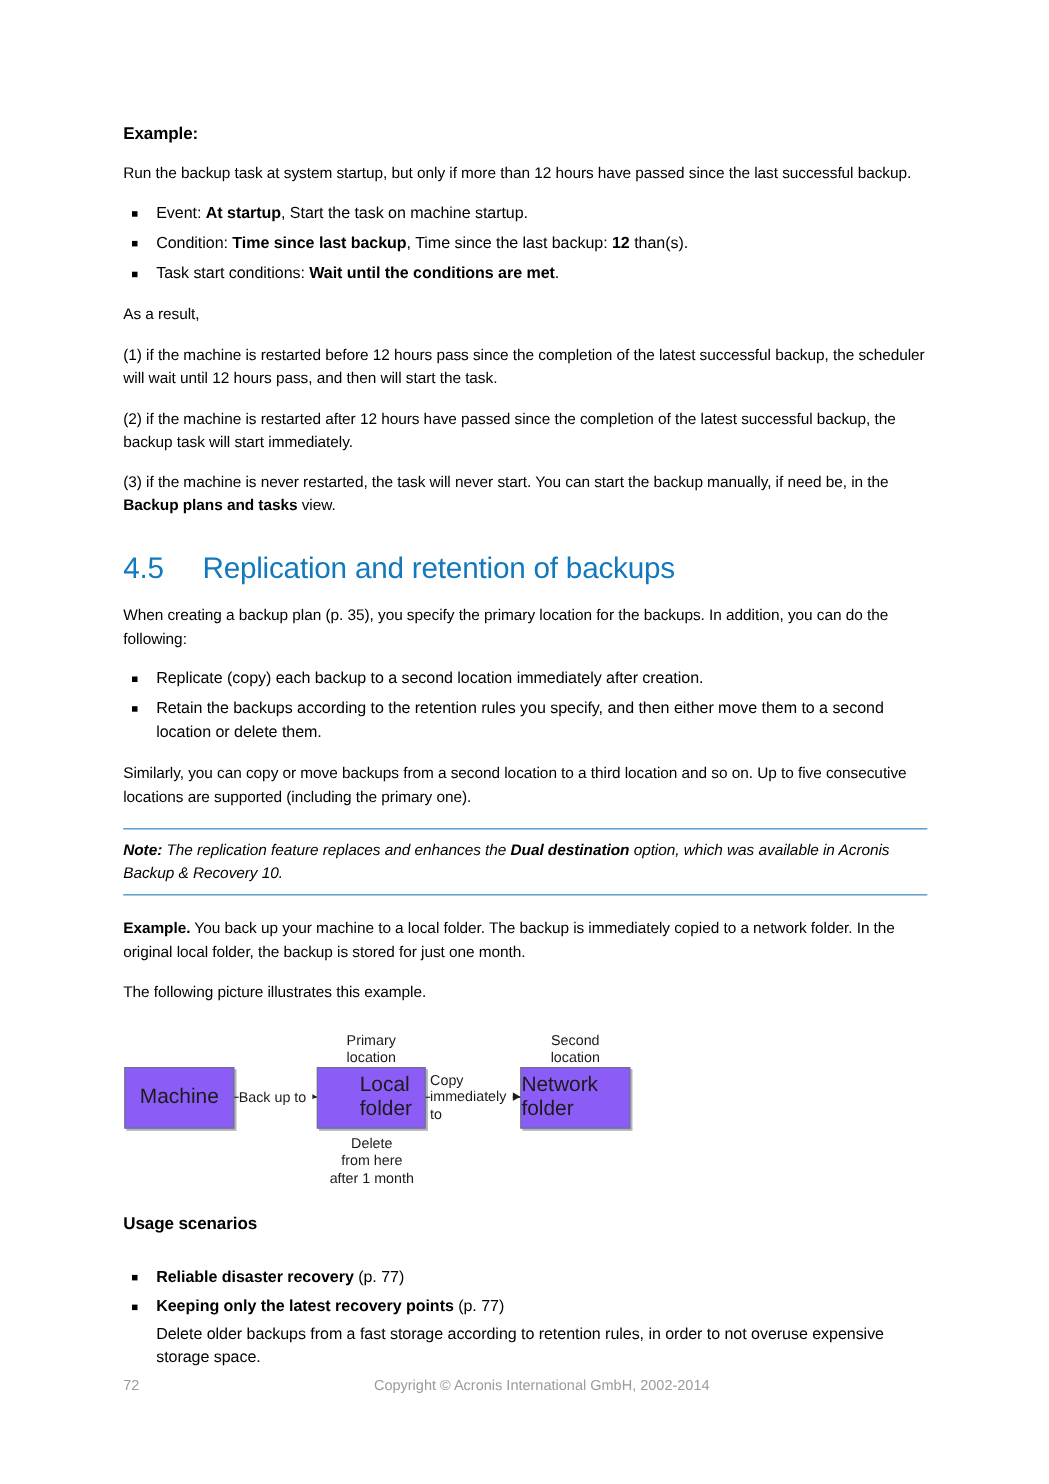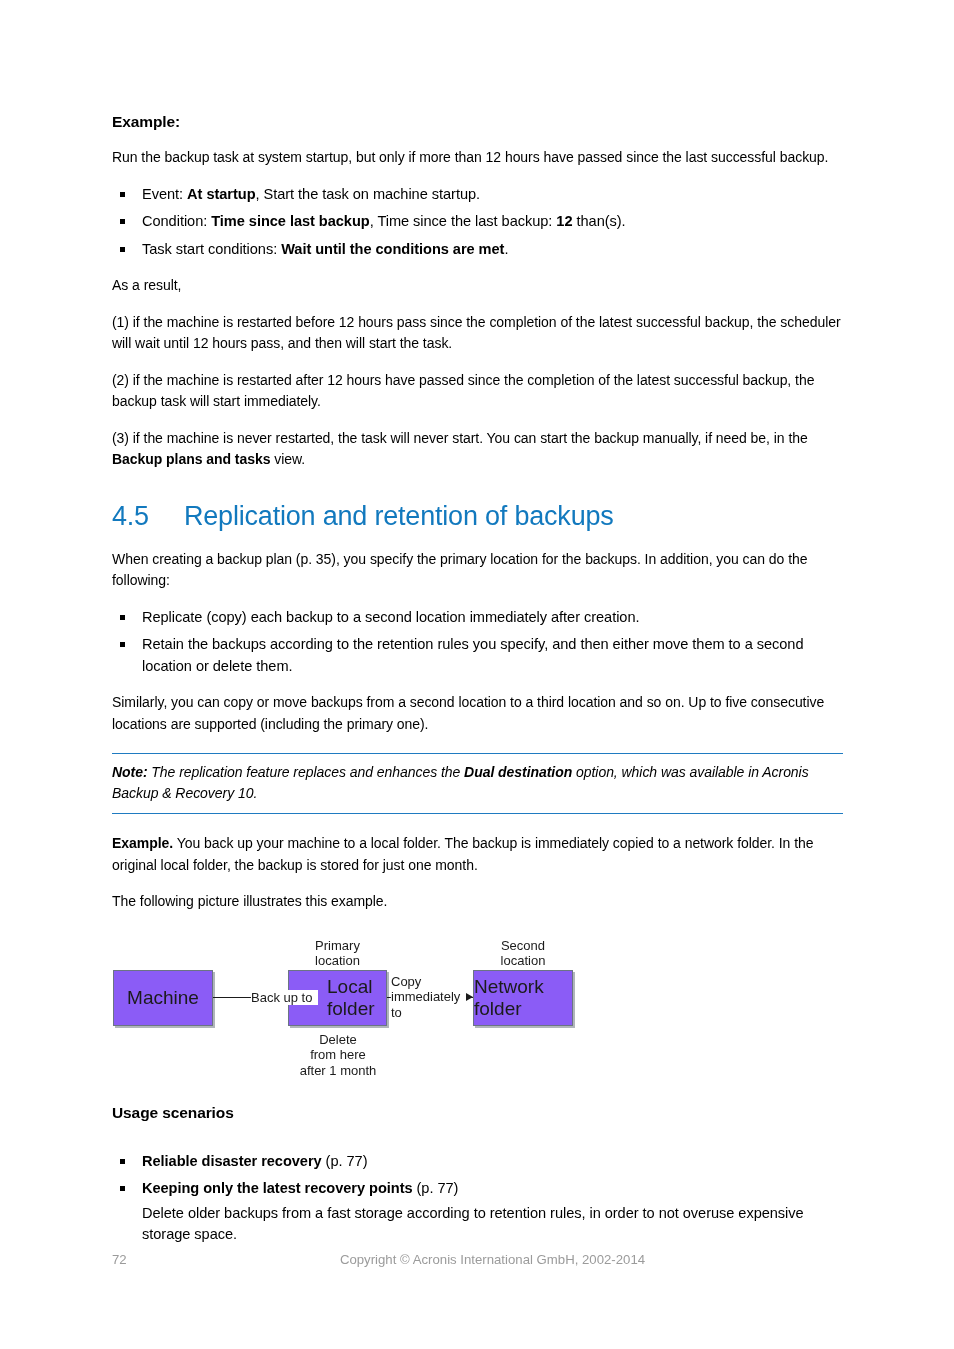--- a/index.html
+++ b/index.html
@@ -231,21 +231,21 @@
       <div class="dg-caption" style="left:176px; top:9px; width:99px; white-space:pre-line;">Primary
 location</div>
       <div class="dg-caption" style="left:361px; top:9px; width:100px; white-space:pre-line;">Second
 location</div>
       <div class="dg-caption" style="left:166px; top:103px; width:120px; white-space:pre-line;">Delete
 from here
 after 1 month</div>
 
       <div class="dg-line" style="left:101px; top:68.5px; width:75px;"></div>
       <div class="dg-head" style="left:169px; top:64px;"></div>
-      <div class="dg-arrow-label" style="left:105px; top:61px; width:67px;margin-left:34px;">Back up to</div>
+      <div class="dg-arrow-label" style="left:105px; top:61px; width:67px;">Back up to</div>
 
       <div class="dg-line" style="left:275px; top:68.5px; width:86px;"></div>
       <div class="dg-head" style="left:354px; top:64px;"></div>
       <div class="dg-arrow-label" style="left:279px; top:45px; width:75px; white-space:pre-line;">Copy
 immediately
 to</div>
     </div>
 
     <h3 class="sub-head" style="margin-top:24px; margin-bottom:28px;">Usage scenarios</h3>
 

